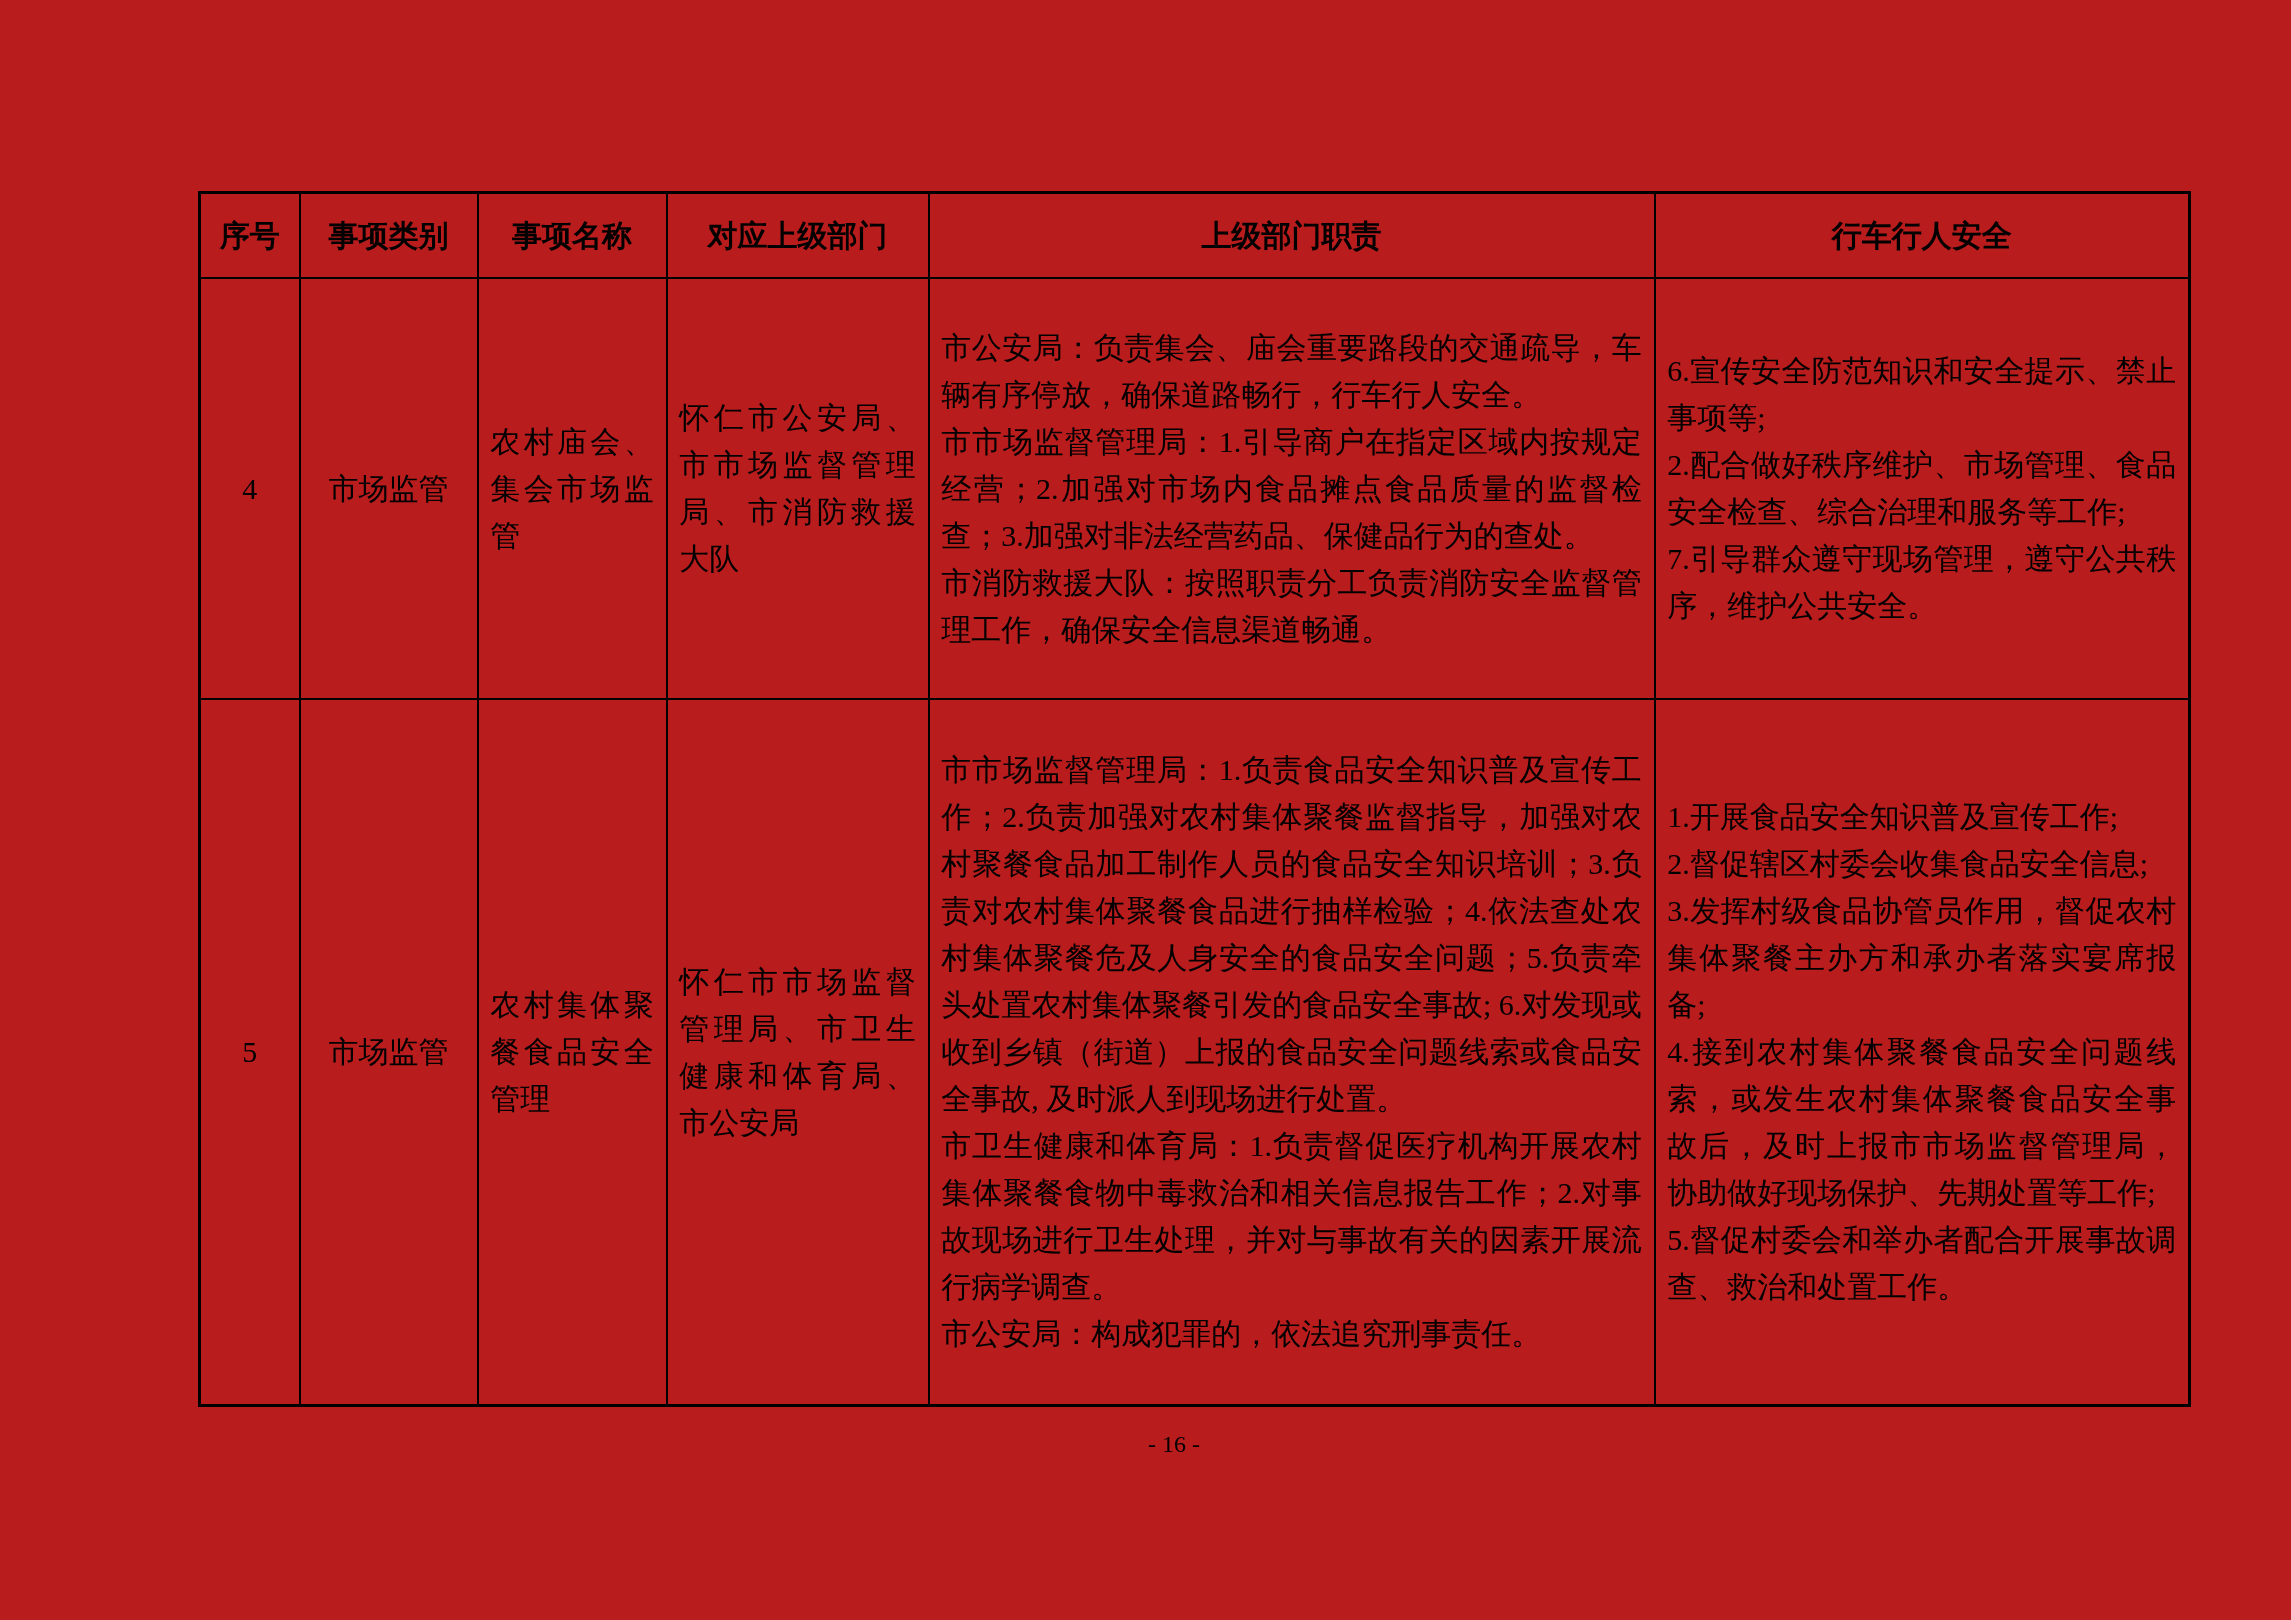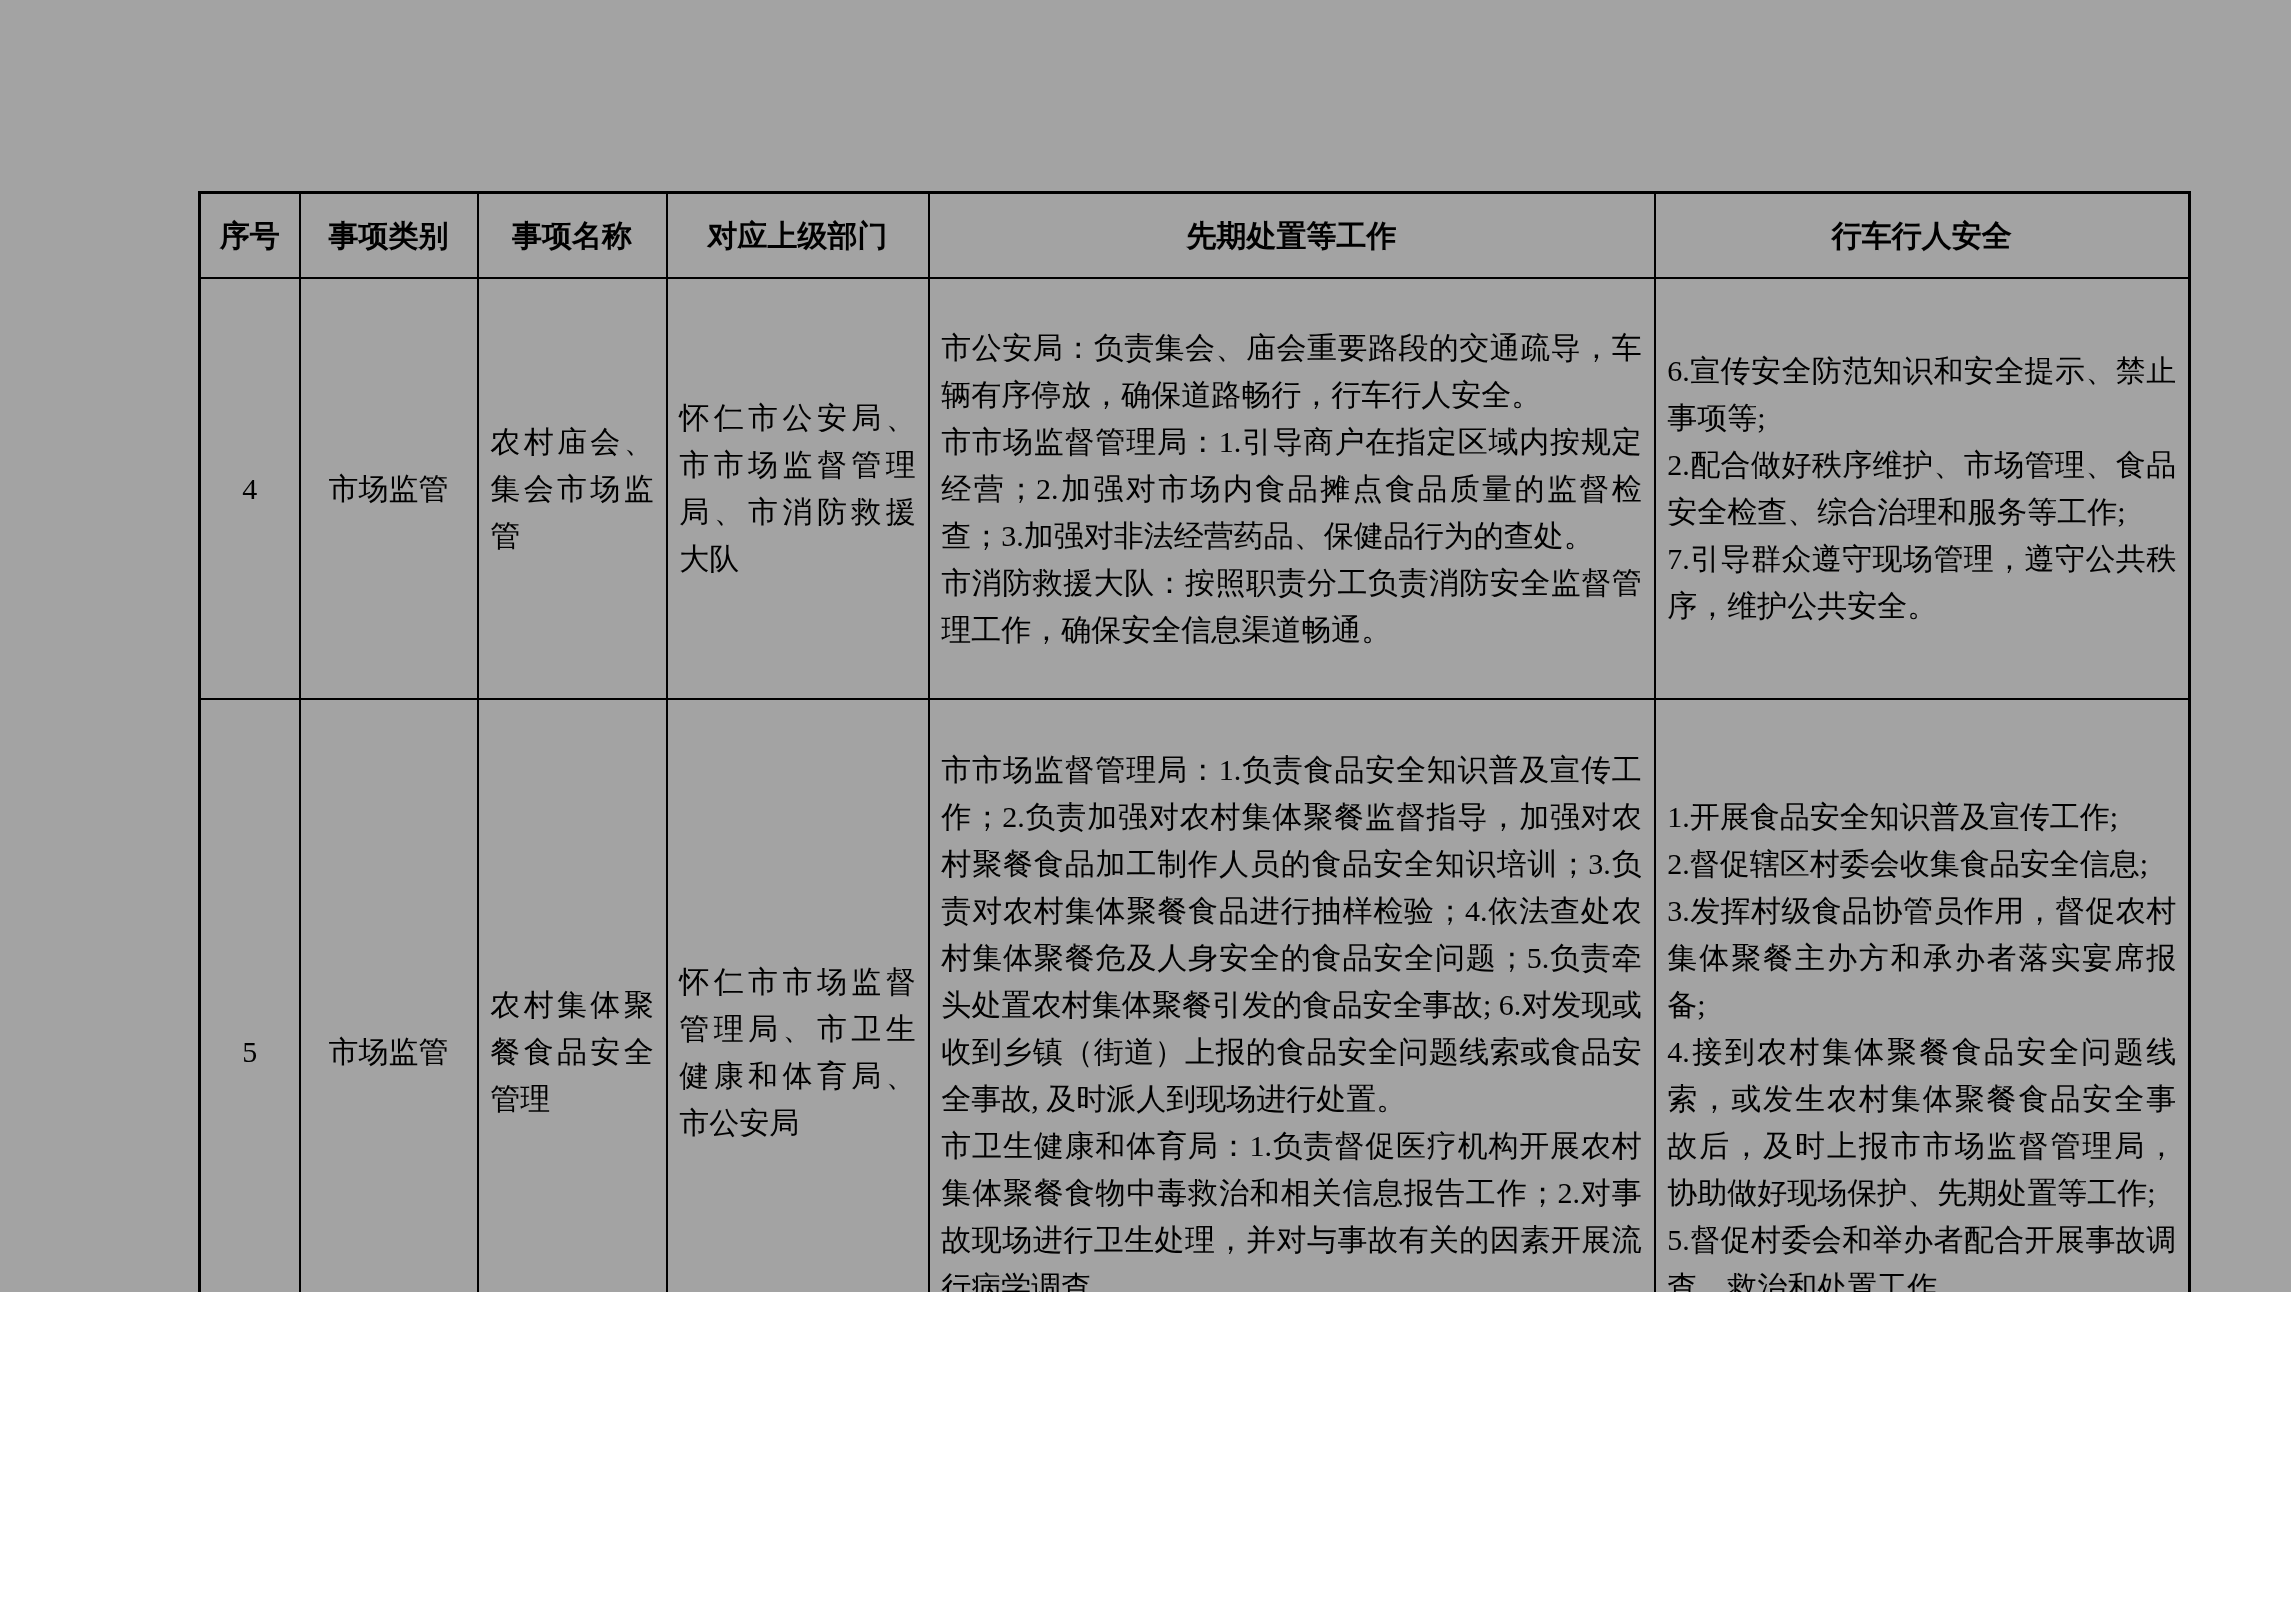--- a/index.html
+++ b/index.html
@@ -3,22 +3,22 @@
 <meta charset="utf-8">
 <style>
   html, body {
     margin: 0;
     padding: 0;
     background: #ffffff;
   }
   .page {
     position: relative;
     width: 2292px;
-    height: 1292px;
-    background: #a3a3a3;
+    height: 1620px;
+    background: #b91c1c;
     font-family: "Liberation Serif", "DejaVu Serif", serif;
     color: #000000;
     overflow: hidden;
   }
   table.matrix {
     position: absolute;
     left: 198px;
     top: 191px;
     width: 1991px;
     border-collapse: collapse;
@@ -85,21 +85,21 @@
       <col style="width:262px">
       <col style="width:726px">
       <col style="width:535px">
     </colgroup>
     <thead>
       <tr>
         <th>序号</th>
         <th>事项类别</th>
         <th>事项名称</th>
         <th>对应上级部门</th>
-        <th>先期处置等工作</th>
+        <th>上级部门职责</th>
         <th>行车行人安全</th>
       </tr>
     </thead>
     <tbody id="table-body">
         <tr class="data-row-4">
     <td class="c-seq">4</td>
     <td class="c-cat">市场监管</td>
     <td class="c-name">农村庙会、集会市场监管</td>
     <td class="c-dept">怀仁市公安局、市市场监督管理局、市消防救援大队</td>
     <td class="c-duty">

